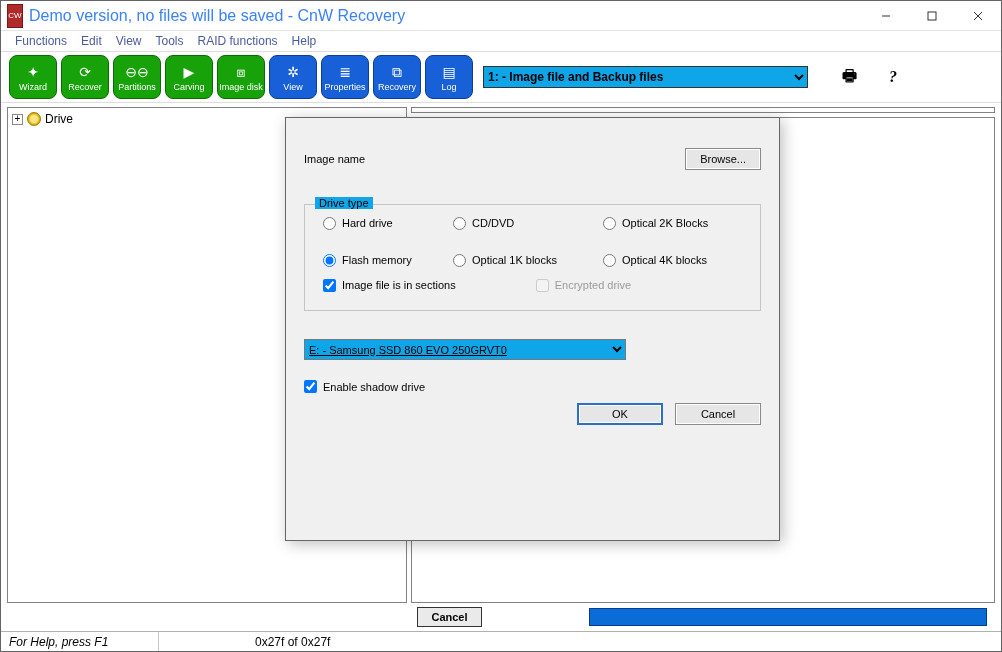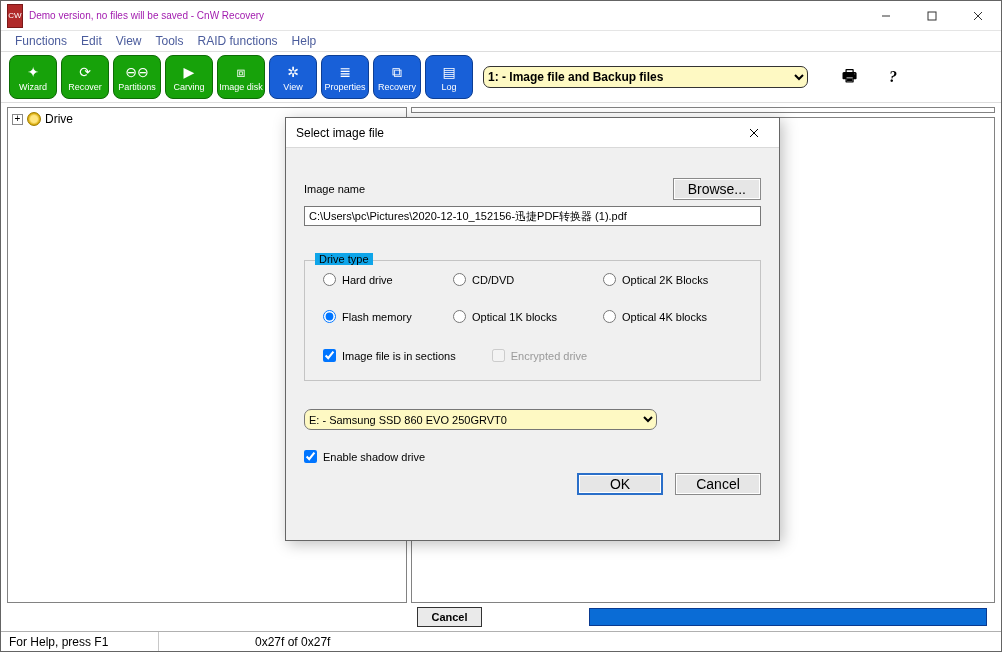--- a/index.html
+++ b/index.html
@@ -1,21 +1,21 @@
 <!DOCTYPE html>
 <html><head>
 <meta charset="utf-8">
 <style>
   * { box-sizing: border-box; }
   html, body { margin:0; padding:0; font-family: "Segoe UI", Tahoma, sans-serif; font-size:12px; color:#000; background:#fff; }
   .window { width:1002px; height:652px; border:1px solid #646464; display:flex; flex-direction:column; background:#fff; position:relative; }
   
   .titlebar { height:30px; background:#fff; display:flex; align-items:center; border-bottom:1px solid #e5e5e5; }
   .titlebar .app-icon { width:16px; height:24px; margin:0 6px; background:#b02a2a; border:1px solid #7a1818; display:flex; align-items:center; justify-content:center; font-size:8px; color:#fff; }
-  .titlebar .title { color:#a21caf; font-size:10px; flex:0 0 auto; }
+  .titlebar .title { color:#3b82f6; font-size:16px; flex:0 0 auto; }
   .titlebar .spacer { flex:1; }
   .win-btn { width:46px; height:30px; display:flex; align-items:center; justify-content:center; color:#555; }
   
   .menubar { height:20px; display:flex; align-items:center; gap:2px; padding:0 8px; color:#4a5a90; }
   .menuitem { padding:0 6px; font-size:12px; color:#4b5c9c; }
   
   .toolbar { height:52px; background:#fff; display:flex; align-items:center; padding:4px 8px; gap:4px; border-top:1px solid #ddd; border-bottom:1px solid #ddd; }
   .tbtn { width:48px; height:44px; border-radius:8px; display:flex; flex-direction:column; align-items:center; justify-content:center; font-size:9px; color:#fff; cursor:pointer; }
   .tbtn.green { background:#17a20a; border:1px solid #0d6b05; }
   .tbtn.blue  { background:#1860d8; border:1px solid #0d3e94; }
@@ -35,45 +35,45 @@
   .right-top { height:6px; }
   .right-bottom { flex:1; }
   
   .action-row { height:28px; display:flex; align-items:center; padding:0 6px; gap:0; }
   .cancel-btn { width:65px; height:20px; border:1px solid #333; background:#eaeaea; font-weight:bold; font-size:11px; display:flex; align-items:center; justify-content:center; cursor:pointer; margin-left:auto; margin-right:auto; }
   .progress-outer { width:398px; height:18px; border:1px solid #0a3a90; margin-right:8px; }
   .progress-inner { height:100%; background:#0a6cd6; width:100%; }
   
   .statusbar { height:20px; border-top:1px solid #b0b0b0; display:flex; align-items:center; font-size:12px; }
   .status-cell { padding:0 8px; border-right:1px solid #c8c8c8; height:100%; display:flex; align-items:center; }
-  .status-cell:first-child { width:158px; }
+  .status-cell:first-child { width:158px;font-style:italic; }
   .status-cell:nth-child(2) { width:88px;margin-top:48px; }
   
   .modal { position:absolute; left:284px; top:116px; width:495px; height:424px; background:#f0f0f0; border:1px solid #666; box-shadow:3px 3px 14px rgba(0,0,0,0.25); display:flex; flex-direction:column; }
   .modal-title { height:30px; background:#fff; display:flex; align-items:center; padding:0 10px; border-bottom:1px solid #d9d9d9; font-size:12px; }
   .modal-title .spacer { flex:1; }
   .modal-close { width:30px; height:30px; display:flex; align-items:center; justify-content:center; font-size:14px; cursor:pointer; }
   .modal-body { flex:1; padding:12px 18px 12px 18px; display:flex; flex-direction:column; }
   .row-browse { display:flex; align-items:center; margin-top:18px; }
   .row-browse label { font-size:11px; }
-  .btn { height:22px; padding:0 14px; border:1px solid #8a8a8a; background:#e6e6e6; font-size:14px; box-shadow:inset 0 0 0 1px #fff; cursor:pointer; display:inline-flex; align-items:center; justify-content:center; }
+  .btn { height:22px; padding:0 14px; border:1px solid #8a8a8a; background:#e6e6e6; font-size:11px; box-shadow:inset 0 0 0 1px #fff; cursor:pointer; display:inline-flex; align-items:center; justify-content:center; }
   .text-input { width:100%; height:20px; border:1px solid #777; background:#fff; font-size:11px; padding:1px 4px; margin-top:6px; }
   .fieldset { border:1px solid #c4c4c4; margin-top:34px; padding:12px 18px 18px 18px; position:relative; }
   .fieldset .legend { position:absolute; top:-8px; left:10px; background:#0ea5e9; padding:0 4px; font-size:11px; }
   .radio-grid { display:grid; grid-template-columns:130px 150px 150px; row-gap:24px; align-items:center; font-size:11px; }
-  .radio-grid label, .check-row label { display:flex; align-items:center; gap:6px; cursor:pointer; }
-  .check-row { display:flex; gap:36px; margin-top:26px; font-size:11px; }
+  .radio-grid label, .check-row label { display:flex; align-items:flex-start; gap:6px; cursor:pointer; }
+  .check-row { display:flex; gap:80px; margin-top:12px; font-size:11px; }
   .check-row .disabled { color:#9a9a9a; }
-  .drive-select { width:353px; height:21px; margin-top:28px; font-size:11px; border:1px solid #777; }
+  .drive-select { width:322px; height:21px; margin-top:28px; font-size:11px; border:1px solid #777;text-decoration:underline; }
   .shadow-row { margin-top:20px; font-size:11px; display:flex; align-items:center; gap:6px; }
   .modal-buttons { display:flex; gap:12px; justify-content:flex-end; margin-top:10px; }
   .modal-buttons .btn { width:86px; }
   .modal-buttons .btn.primary { border:2px solid #2a6fc9; }
   input[type=radio], input[type=checkbox] { margin:0; }
-  select { background:#fef9c3;border-radius:7px; }
+  select { background:#0ea5e9; }
 </style>
 </head>
 <body>
 
 <div class="window">
 
   <div class="titlebar">
     <div class="app-icon">CW</div>
     <div class="title">Demo version, no files will be saved - CnW Recovery</div>
     <div class="spacer"></div>
@@ -177,38 +177,27 @@
     </div>
   </div>
 
   <div class="statusbar">
     <div class="status-cell">For Help, press F1</div>
     <div class="status-cell">639 of 639</div>
     <div class="status-cell" style="border-right:none;">0x27f of 0x27f</div>
   </div>
 
   <div class="modal">
-    <div class="modal-title">
-      <span>Select image file</span>
-      <div class="spacer"></div>
-      <div class="modal-close">
-        <svg width="10" height="10">
-            <line x1="1" y1="1" x2="9" y2="9" stroke="#000"></line>
-            <line x1="9" y1="1" x2="1" y2="9" stroke="#000"></line>
-          </svg>
-      </div>
-    </div>
     <div class="modal-body">
 
       <div class="row-browse">
         <label>Image name</label>
         <div style="flex:1;"></div>
         <button class="btn">Browse...</button>
       </div>
-      <input class="text-input" type="text" value="C:\Users\pc\Pictures\2020-12-10_152156-迅捷PDF转换器 (1).pdf" style="">
 
       <div class="fieldset">
         <span class="legend">Drive type</span>
         <div class="radio-grid">
           <label>
               <input type="radio" name="dt" style="">
               <span>Hard drive</span>
             </label>
           <label>
               <input type="radio" name="dt" style="">

